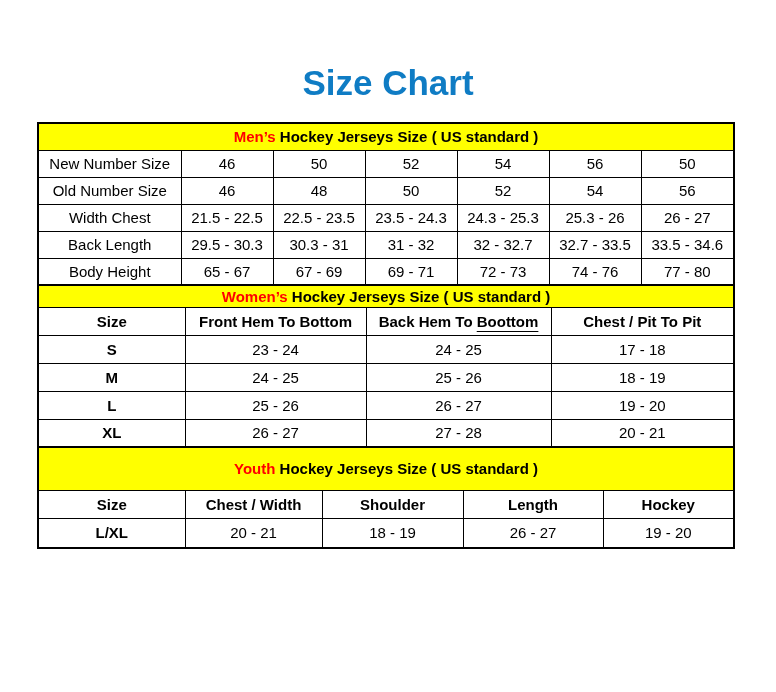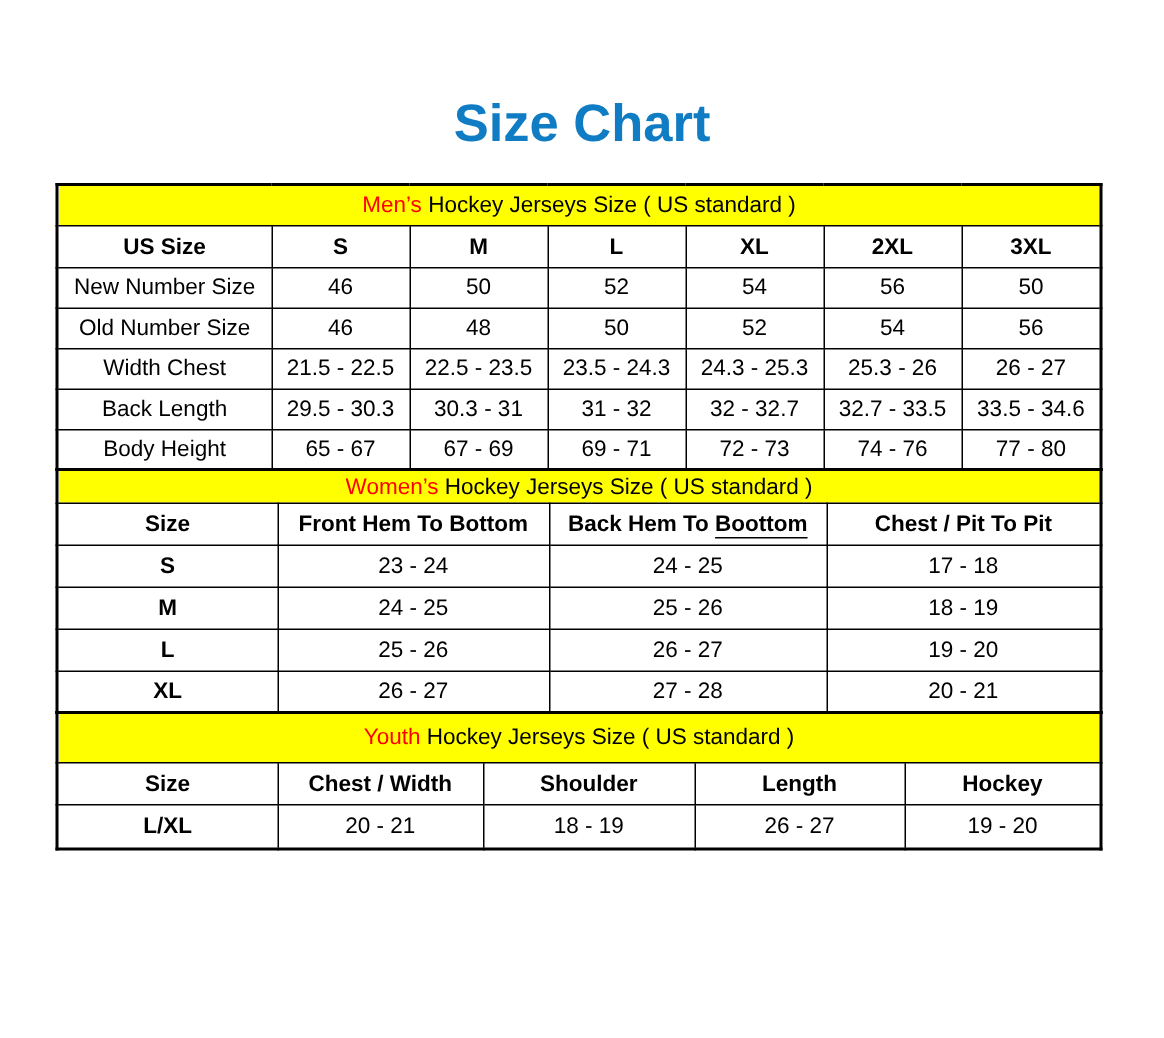--- a/index.html
+++ b/index.html
@@ -39,27 +39,27 @@
     border: 1px solid var(--border-black);
     text-align: center;
     vertical-align: middle;
     padding: 0 2px;
     font-size: 15px;
     overflow: hidden;
     white-space: nowrap;
   }
   .section-header {
     background: var(--section-bg);
-    font-weight: normal;
+    font-weight: bold;
     font-size: 17.5px;
     height: 36px;
     border: 2px solid var(--border-black);
     margin-top: 35px;
   }
-  .youth .section-header { height: 33px; }
+  .youth .section-header { height: 43px; }
   .womens .section-header { height: 22px; }
   .accent { color: var(--accent-red); }
   .head-row th { font-weight: bold; height: 28px; }
   .mens td { height: 27px; }
   .womens td { height: 28px; }
   .youth td { height: 30px; }
   td.row-label { }
   td.row-label.bold { font-weight: bold; }
   .misspelled {
     text-decoration-line: underline;
@@ -86,29 +86,20 @@
           <col style="width:92px">
           <col style="width:92px">
         <col style="width:92px">
           <col style="width:92px">
           <col style="width:93px">
       </colgroup>
       <tbody>
         <tr>
           <td colspan="7" class="section-header"><span class="accent">Men’s</span> <span>Hockey Jerseys Size ( US standard )</span></td>
         </tr>
-        <tr class="head-row">
-          <th>US Size</th>
-          <th>S</th>
-          <th>M</th>
-          <th>L</th>
-          <th>XL</th>
-          <th>2XL</th>
-          <th>3XL</th>
-        </tr>
         <tr>
           <td class="row-label">New Number Size</td>
           <td>46</td>
           <td>50</td>
           <td>52</td>
           <td>54</td>
           <td>56</td>
           <td>50</td>
         </tr>
         <tr>

